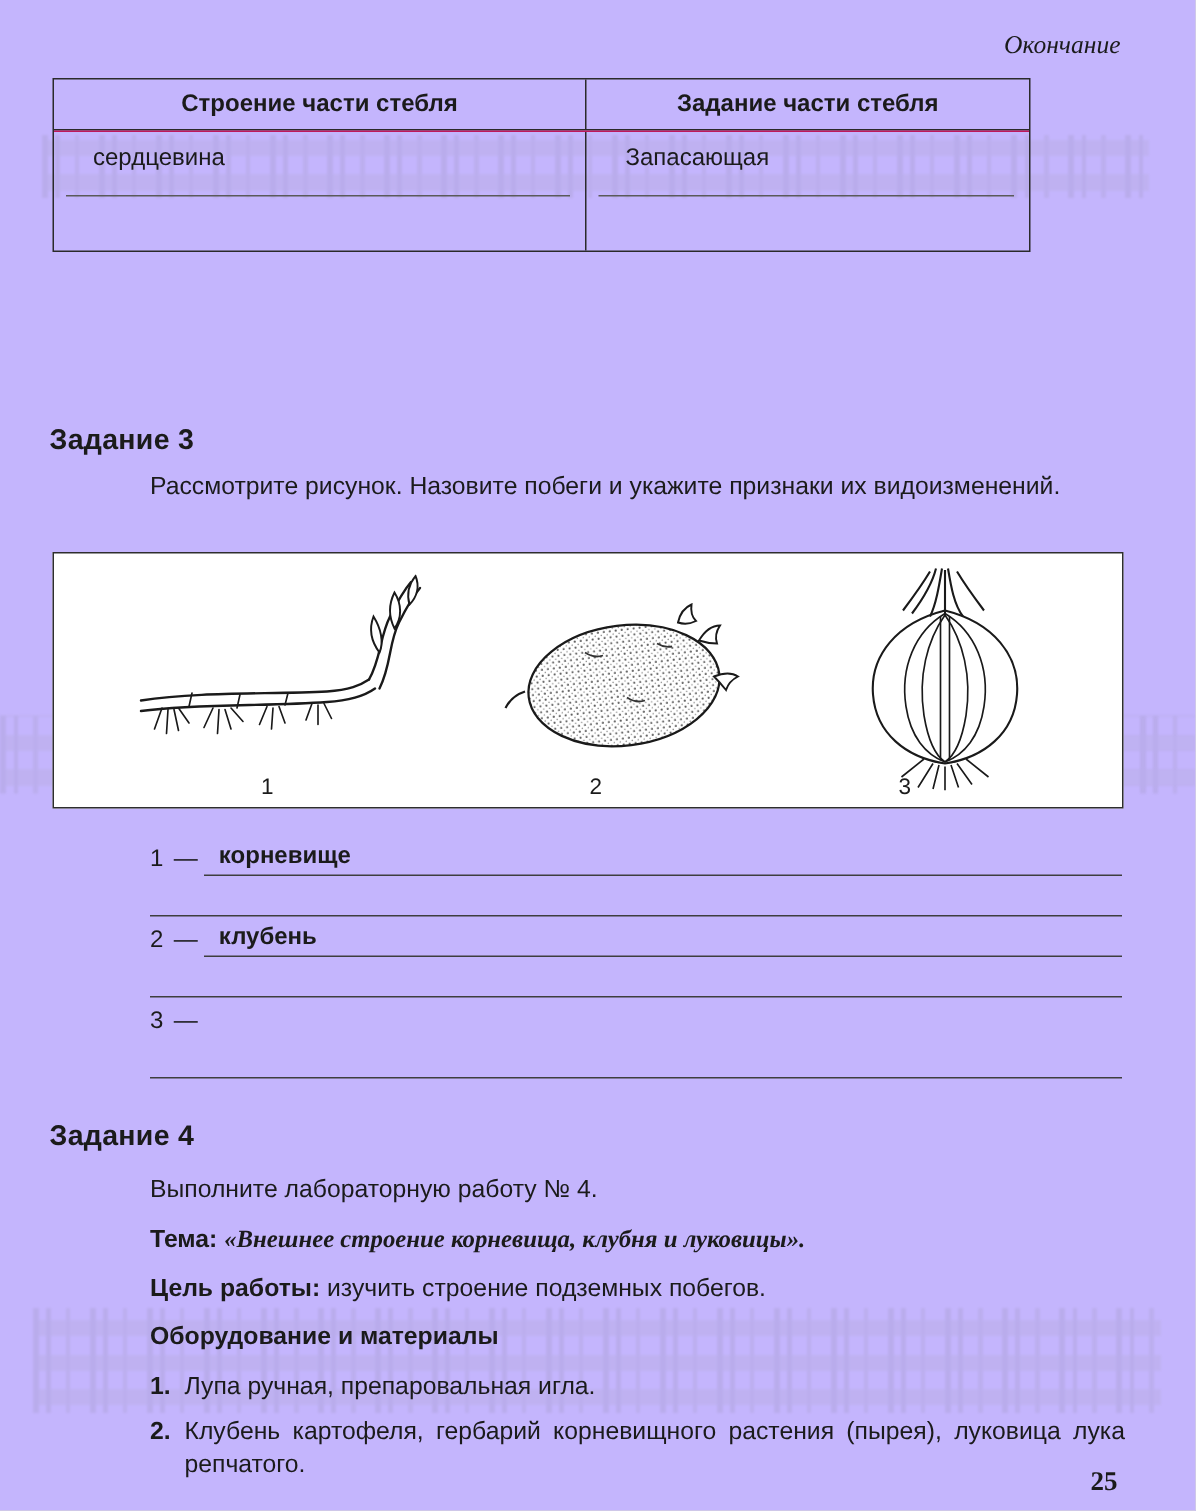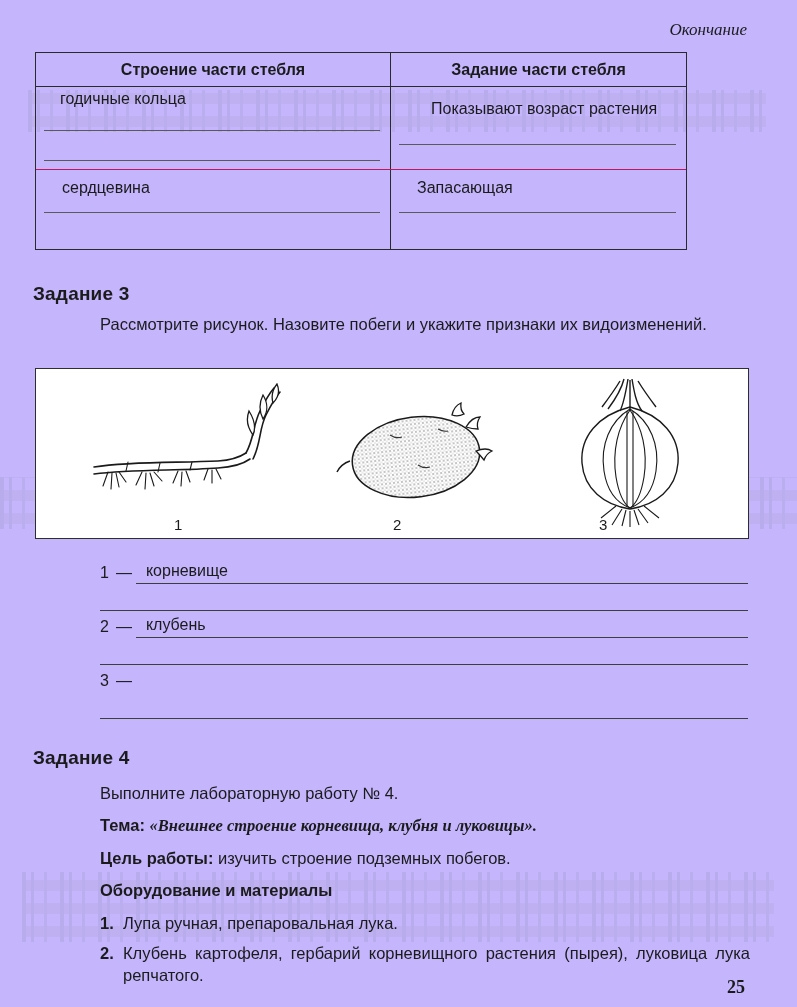--- a/index.html
+++ b/index.html
@@ -60,21 +60,21 @@
   #illus-tuber   { left:298px; top:30px; }
   #illus-bulb    { left:528px; top:8px;  }
   .fig-num { position:absolute; bottom:5px; font-size:15px; }
   #fn1 { left:138px; } #fn2 { left:357px; } #fn3 { left:563px; }
 
   
   .answers { position:absolute; top:557px; left:100px; width:648px; font-size:16px; }
   .ans-first { display:flex; align-items:flex-end; height:27px; }
   .ans-num  { padding-bottom:2px; }
   .ans-dash { padding-bottom:2px; margin:0 4px 0 7px; }
-  .ans-fill { flex:1; border-bottom:1px solid #3e3e3e; }
+  .ans-fill { flex:1; border-bottom:1px solid #3e3e3e;font-weight:bold; }
   .ans-word { display:inline-block; padding:0 0 3px 10px; }
   .ans-cont { height:27px; border-bottom:1px solid #3e3e3e; }
 
   
   .task4-body { position:absolute; top:783px; left:100px; width:650px; font-size:16.5px; line-height:1.3; }
   .task4-body p { margin:0 0 11px; }
   .bold { font-weight:bold; }
   .theme-text { font-family:"Liberation Serif", serif; font-style:italic; font-weight:bold; }
   .lab-item { position:relative; padding-left:23px; margin:0 0 9px; text-align:justify; }
   .lab-num { position:absolute; left:0; top:0; font-weight:bold; }
@@ -92,31 +92,20 @@
   <div class="wm wm1"></div>
   <div class="wm wm2"></div>
   <div class="wm wm3"></div>
 
   <div class="header-note">Окончание</div>
 
   <div class="stem-table">
     <div class="t-head">
       <div class="t-hcell">Строение части стебля</div>
       <div class="t-hcell">Задание части стебля</div>
-    </div>
-    <div class="t-row t-row1">
-      <div class="t-cell">
-        <div class="cell-text row1-left-text">годичные кольца</div>
-        <div class="cell-line l-mt22"></div>
-        <div class="cell-line l-mt29"></div>
-      </div>
-      <div class="t-cell">
-        <div class="cell-text row1-right-text">Показывают возраст растения</div>
-        <div class="cell-line l-mt26"></div>
-      </div>
     </div>
     <div class="t-row t-row2">
       <div class="t-cell">
         <div class="cell-text row2-text">сердцевина</div>
         <div class="cell-line l-mt15"></div>
       </div>
       <div class="t-cell">
         <div class="cell-text row2-text">Запасающая</div>
         <div class="cell-line l-mt15"></div>
       </div>
@@ -214,21 +203,21 @@
   </div>
 
   <div class="task-title" id="t4">Задание 4</div>
 
   <div class="task4-body">
     <p>Выполните лабораторную работу № 4.</p>
     <p><span class="bold">Тема:</span> <span class="theme-text">«Внешнее строение корневища, клубня и луковицы».</span></p>
     <p><span class="bold">Цель работы:</span> <span>изучить строение подземных побегов.</span></p>
     <p class="bold">Оборудование и материалы</p>
     <div class="lab-item">
-      <span class="lab-num">1.</span><span>Лупа ручная, препаровальная лука.</span>
+      <span class="lab-num">1.</span><span>Лупа ручная, препаровальная игла.</span>
     </div>
     <div class="lab-item">
       <span class="lab-num">2.</span><span>Клубень картофеля, гербарий корневищного растения (пырея), луковица лука репчатого.</span>
     </div>
   </div>
 
   <div class="page-number">25</div>
 
 </div>
 

